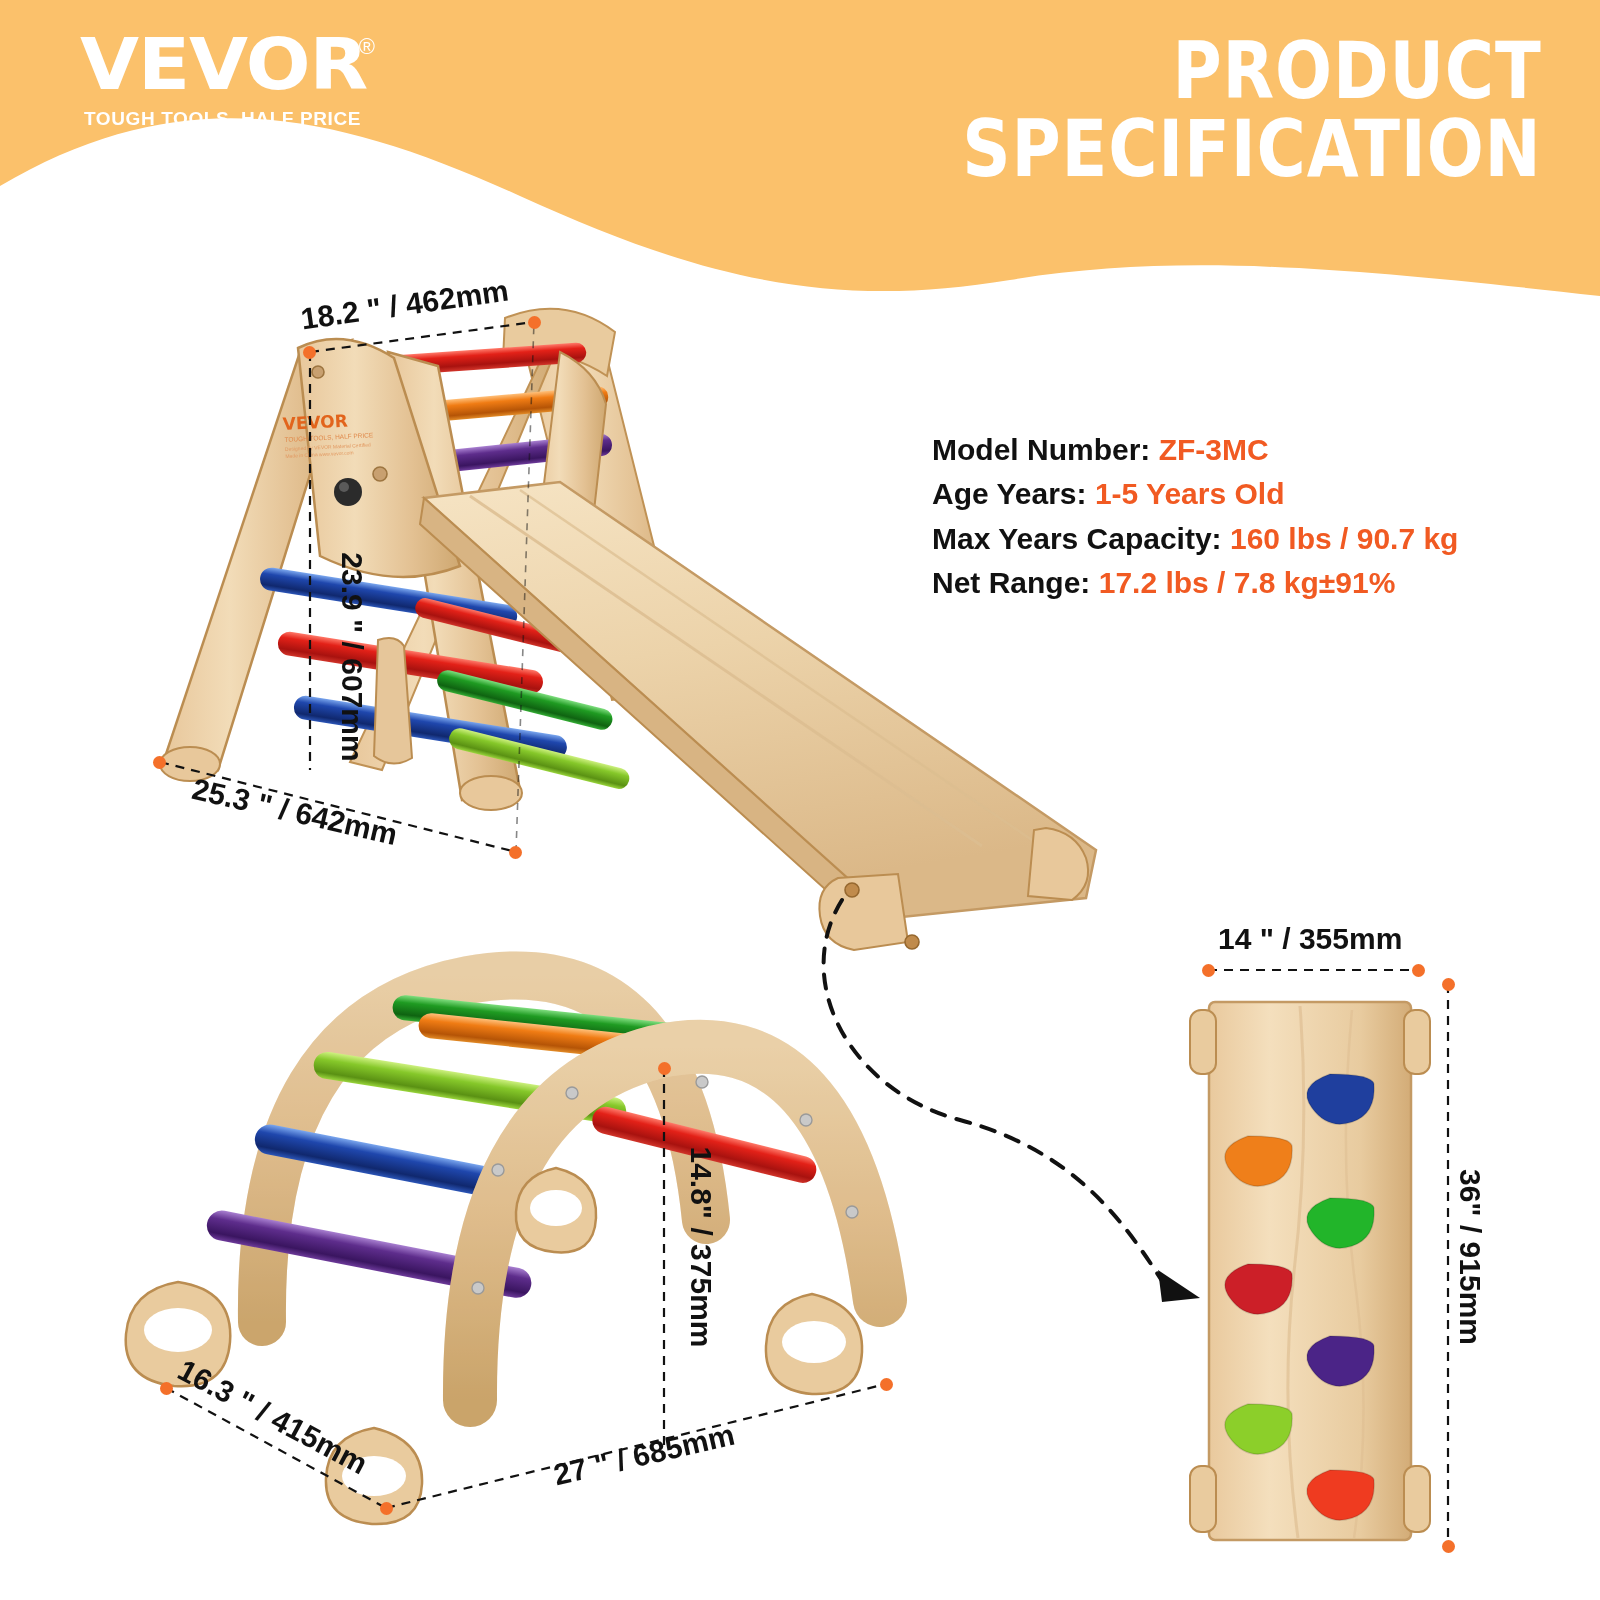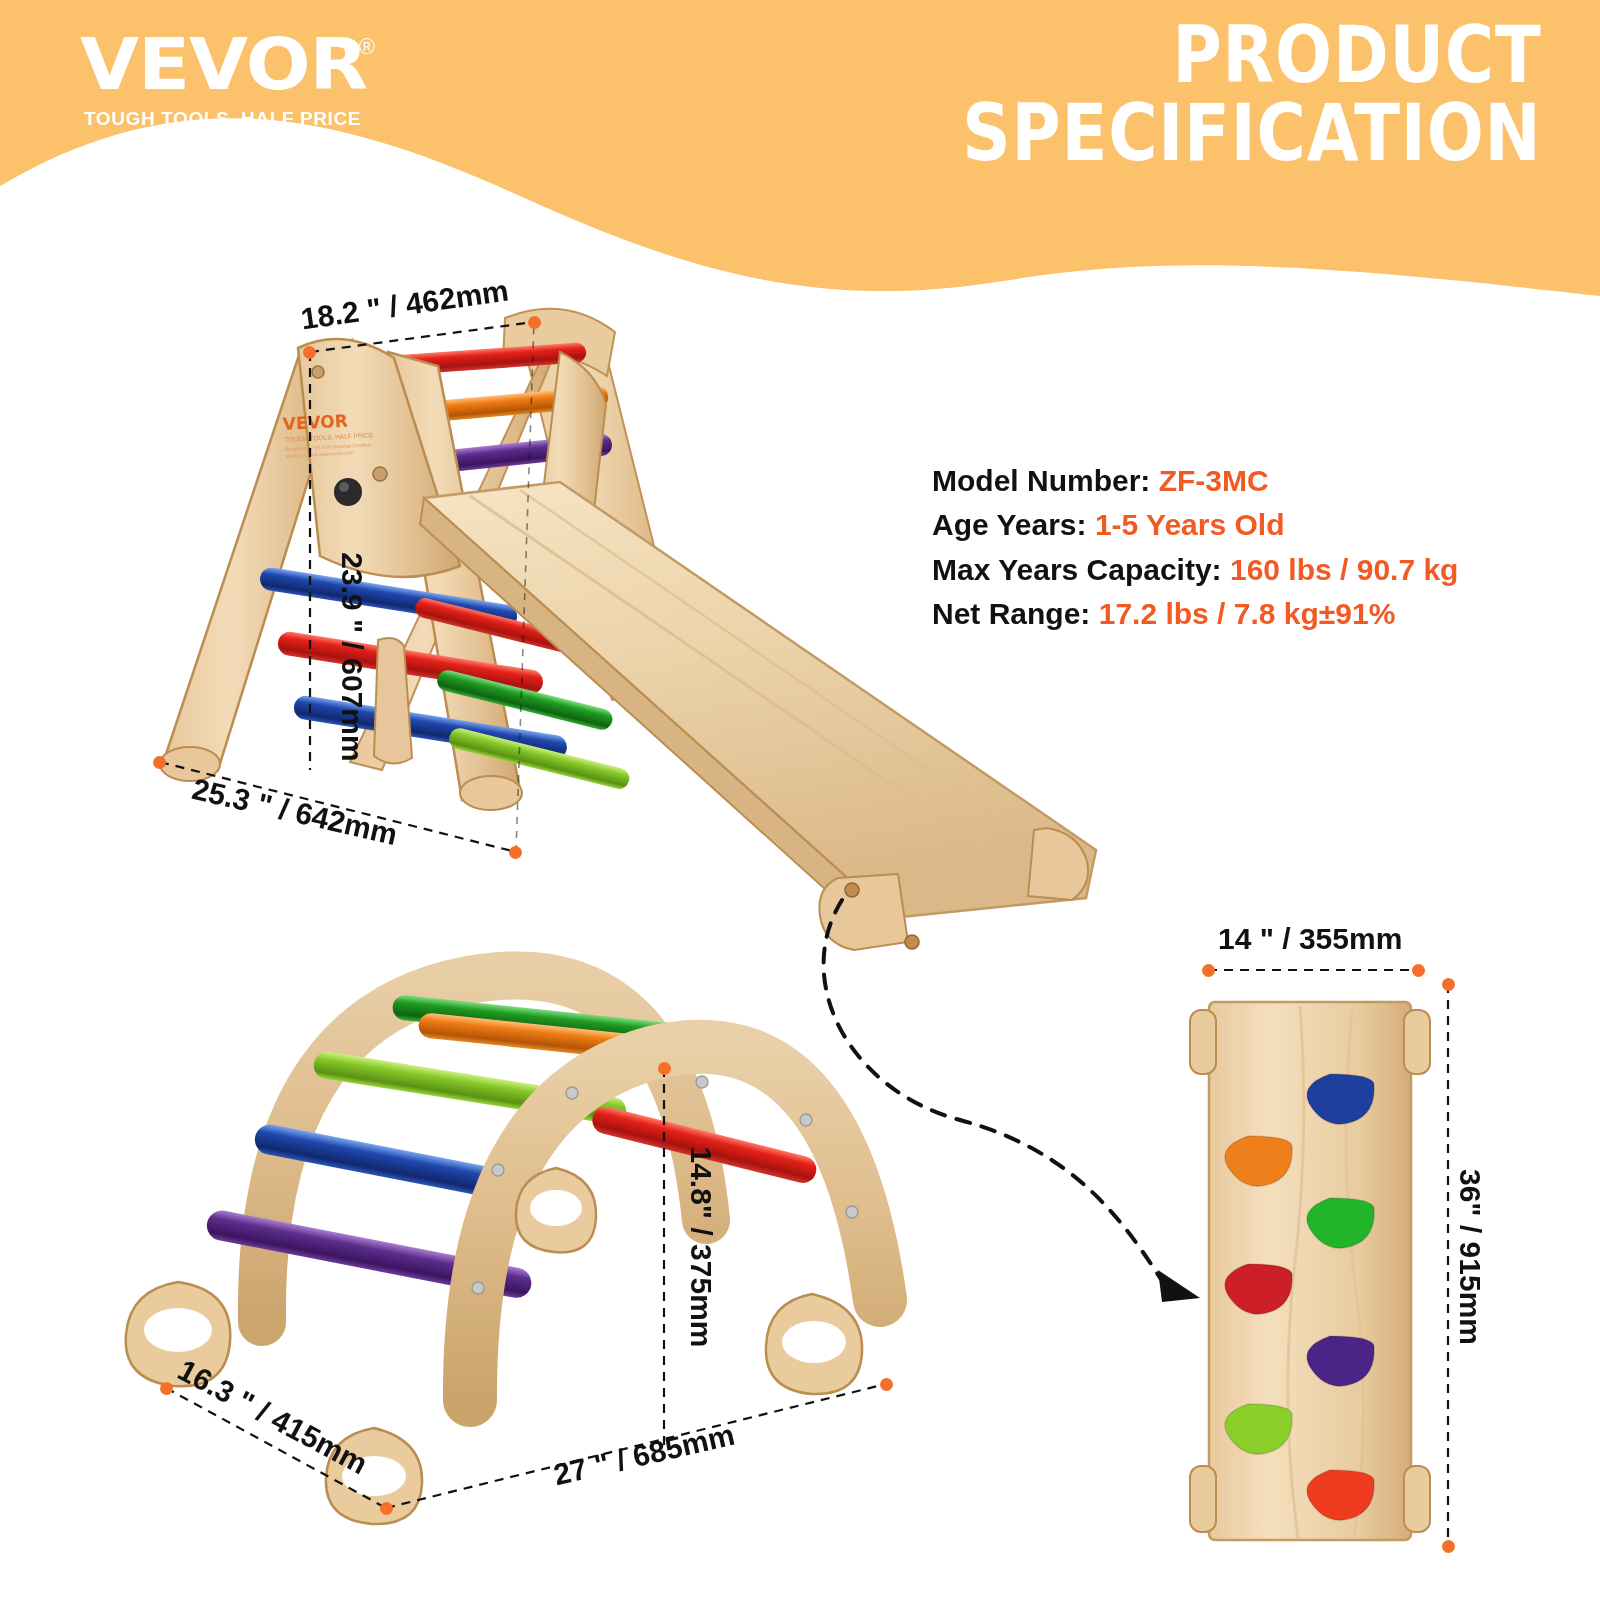--- a/index.html
+++ b/index.html
@@ -31,33 +31,33 @@
     position:absolute; right:-24px; top:6px;
     font-size:22px; color:#ffffff; font-family:"Liberation Sans", sans-serif;
   }
   .logo-tag {
     display:block; margin-top:8px; margin-left:4px;
     font-size:19px; font-weight:bold; color:#ffffff;
     letter-spacing:0.6px; font-family:"Liberation Sans", sans-serif;
   }
 
   .header-title {
-    position:absolute; right:58px; top:20px;
+    position:absolute; right:58px; top:36px;
     text-align:right; color:#ffffff;
     font-family:"DejaVu Sans", sans-serif;
     font-weight:bold; line-height:0.92;
   }
   .header-title .l1, .header-title .l2 {
     display:block; font-size:78px; letter-spacing:1px;
     transform:scaleX(0.86); transform-origin:right center;
   }
   .header-title .l2 { margin-top:6px; }
 
   
-  .spec-list { position:absolute; left:932px; top:459px; width:640px; }
+  .spec-list { position:absolute; left:932px; top:428px; width:640px; }
   .spec-row {
     font-size:30px; font-weight:bold; color:#111111;
     line-height:1.48; white-space:nowrap;
     font-family:"Liberation Sans", sans-serif;
   }
   .spec-val { color:#f15a22; }
 
   
   .dim {
     position:absolute; font-weight:bold; color:#111111;

